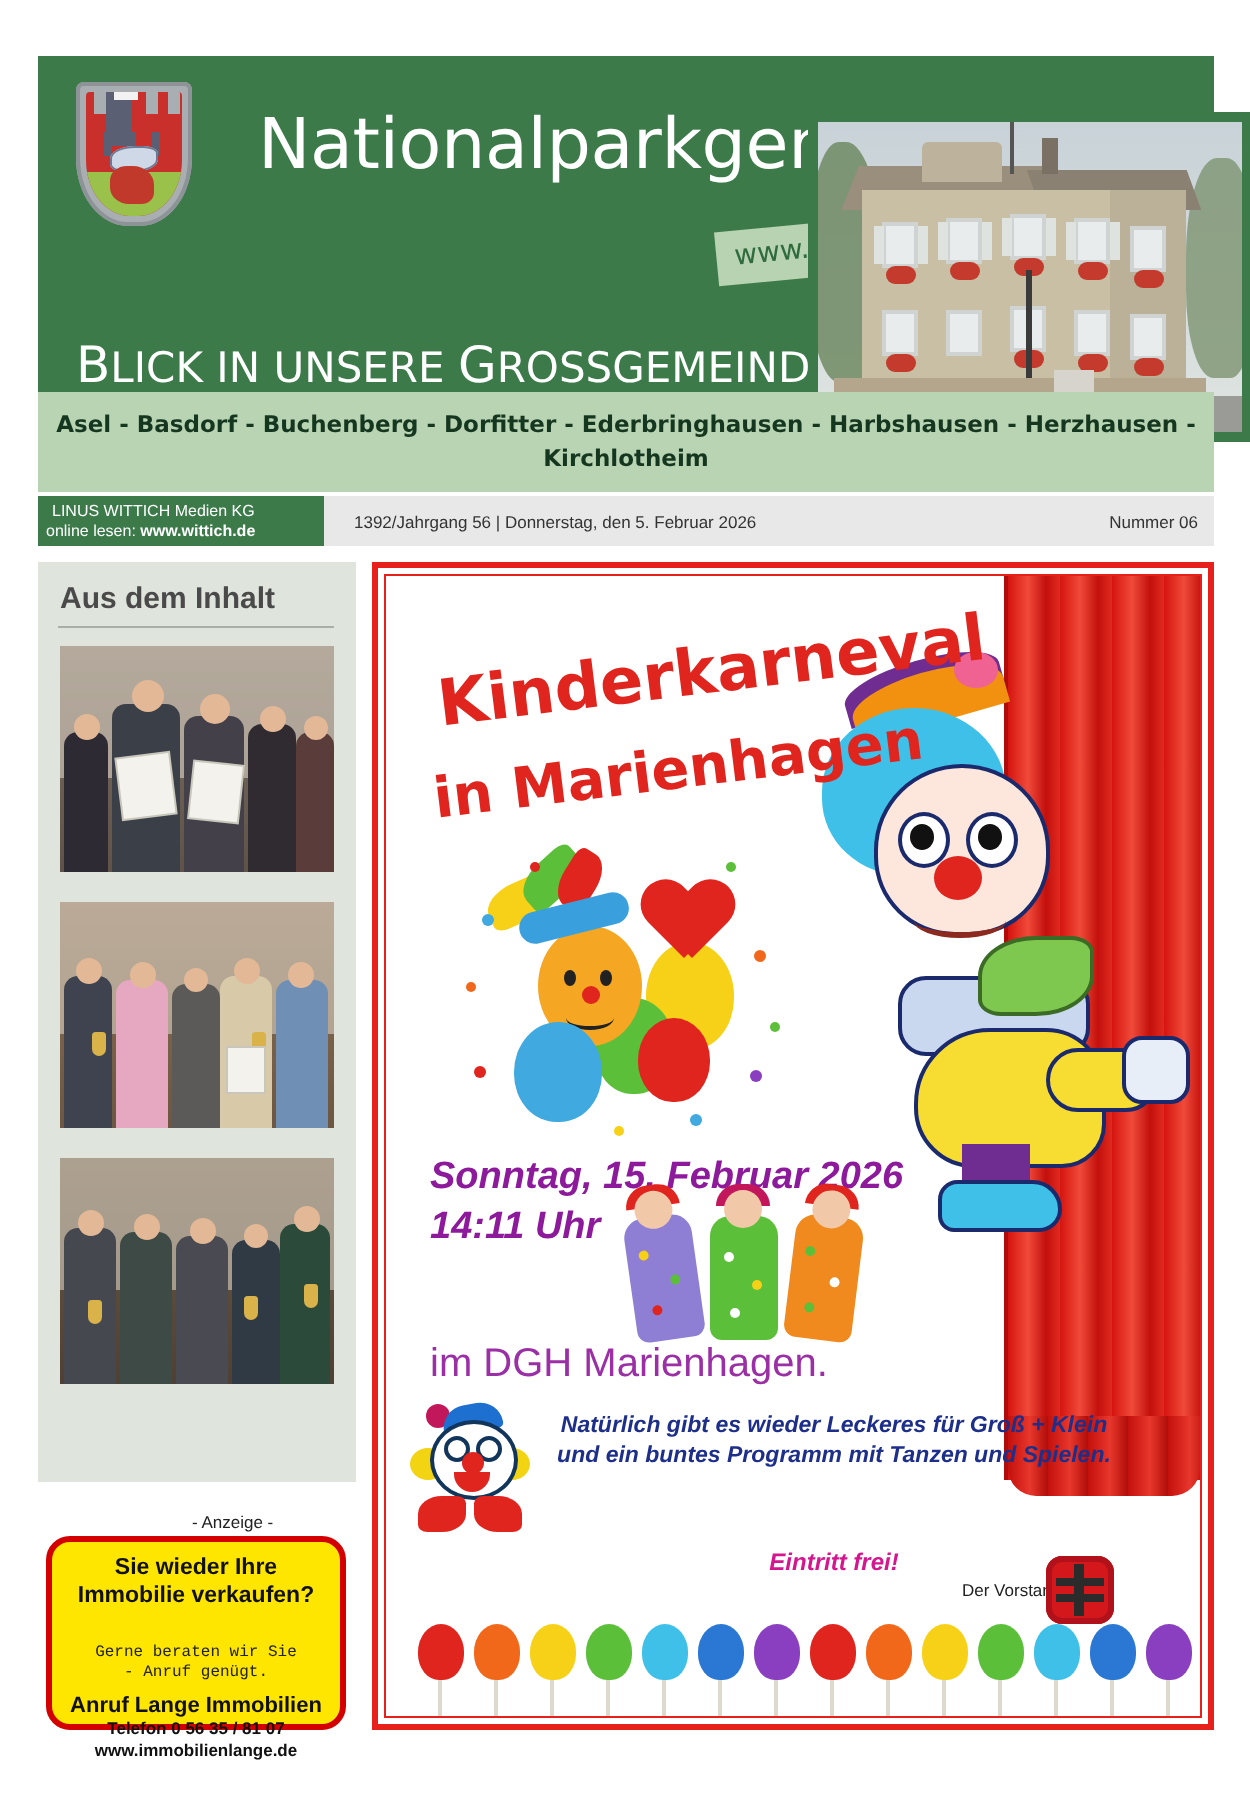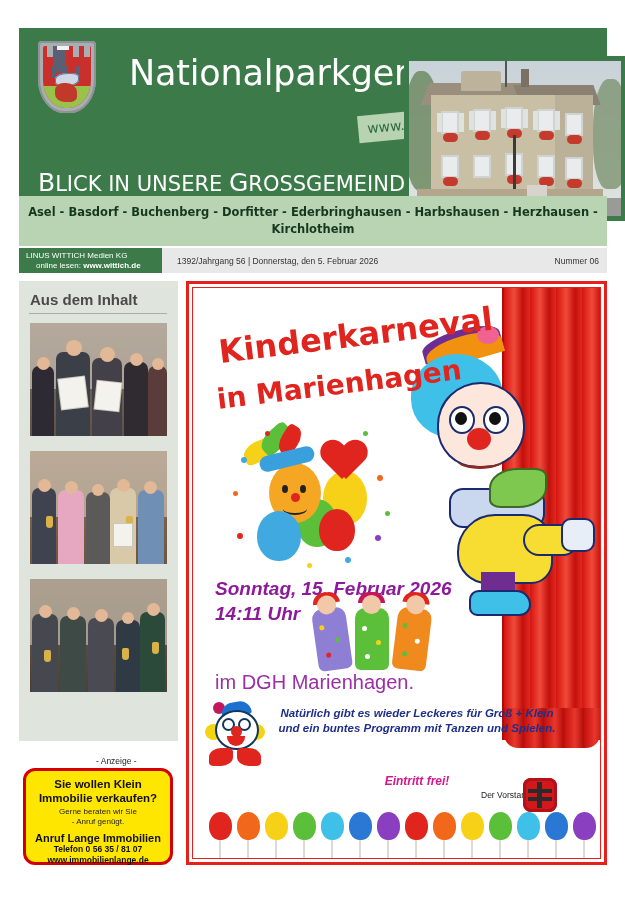--- a/index.html
+++ b/index.html
@@ -77,21 +77,21 @@
   
   .villages{position:absolute;left:19px;top:196px;width:588px;height:50px;background:#b9d4b3;}
   .villages p{margin:0;text-align:center;color:#16371f;font-size:11.5px;font-weight:bold;
      font-family:"DejaVu Sans", sans-serif;line-height:17px;}
   .villages .l1{padding-top:8px;}
 
   
   .pubbar{position:absolute;left:19px;top:248px;width:588px;height:25px;background:#e8e8e8;}
   .pub-green{position:absolute;left:0;top:0;width:143px;height:25px;background:#3c7a4a;}
   .pub-green .l1{position:absolute;left:7px;top:3px;color:#fff;font-size:8px;white-space:nowrap;}
-  .pub-green .l2{position:absolute;left:17px;top:13px;color:#fff;font-size:8px;white-space:nowrap;}
+  .pub-green .l2{position:absolute;left:4px;top:13px;color:#fff;font-size:8px;white-space:nowrap;}
   .pub-green .l2 b{font-weight:bold;}
   .pub-mid{position:absolute;left:158px;top:8px;color:#333;font-size:8.5px;white-space:nowrap;}
   .pub-right{position:absolute;right:8px;top:8px;color:#333;font-size:8.5px;white-space:nowrap;}
 
   
   .sidebar{position:absolute;left:19px;top:281px;width:159px;height:460px;background:#dfe4dc;}
   .side-head{position:absolute;left:11px;top:10px;color:#4a4a4a;font-size:15px;font-weight:bold;}
   .side-rule{position:absolute;left:10px;top:32px;width:138px;height:1px;background:#a8b0a6;}
   .thumb{position:absolute;left:11px;width:137px;height:113px;overflow:hidden;background:#6b6258;}
   .t1{top:42px;} .t2{top:170px;} .t3{top:298px;}
@@ -102,21 +102,21 @@
   .person{position:absolute;bottom:0;border-radius:7px 7px 0 0;}
   .head{position:absolute;border-radius:50%;background:#e3b896;}
   .cert{position:absolute;background:#f3f2ec;box-shadow:0 0 0 1px #c9c6bb;}
   .trophy{position:absolute;width:7px;height:12px;background:#d9b34a;border-radius:2px 2px 4px 4px;}
 
   
   .anzeige{position:absolute;left:96px;top:756px;color:#222;font-size:8.5px;}
   .adbox{position:absolute;left:23px;top:768px;width:150px;height:97px;background:#ffe600;
      border:3px solid #d40000;border-radius:12px;box-sizing:border-box;text-align:center;}
   .adbox .a1{margin-top:6px;font-size:11.5px;font-weight:bold;color:#111;line-height:14px;}
-  .adbox .a2{font-size:8px;color:#222;line-height:10px;margin-top:2px;}
+  .adbox .a2{font-size:8px;color:#222;line-height:10px;margin-top:17px;font-family:Liberation Mono, monospace;}
   .adbox .a3{font-size:11px;font-weight:bold;color:#111;margin-top:5px;}
   .adbox .a4{font-size:8.5px;font-weight:bold;color:#111;line-height:11px;}
   .adbox .a5{font-size:8.5px;font-weight:bold;color:#111;line-height:11px;}
 
   
   .poster{position:absolute;left:186px;top:281px;width:421px;height:584px;
      background:#ffffff;border:3px solid #e8201c;box-sizing:border-box;}
   .poster-in{position:absolute;left:3px;top:3px;right:3px;bottom:3px;
      border:1px solid #e8201c;box-sizing:border-box;overflow:hidden;background:#fff;}
 
@@ -394,21 +394,21 @@
       <div class="head" style="left:117px;bottom:76px;width:13px;height:13px;"></div>
       <div class="trophy" style="left:14px;bottom:30px;"></div>
       <div class="trophy" style="left:92px;bottom:32px;"></div>
       <div class="trophy" style="left:122px;bottom:38px;"></div>
     </div>
   </div>
 
   <div class="anzeige">- Anzeige -</div>
   <div class="adbox">
     <div class="a1">
-      <span>Sie wollen Klein</span><br>
+      <span>Sie wieder Ihre</span><br>
       <span>Immobilie verkaufen?</span>
     </div>
     <div class="a2">
       <span>Gerne beraten wir Sie</span><br>
       <span>- Anruf genügt.</span>
     </div>
     <div class="a3">Anruf Lange Immobilien</div>
     <div class="a4">Telefon 0 56 35 / 81 07</div>
     <div class="a5">www.immobilienlange.de</div>
   </div>

